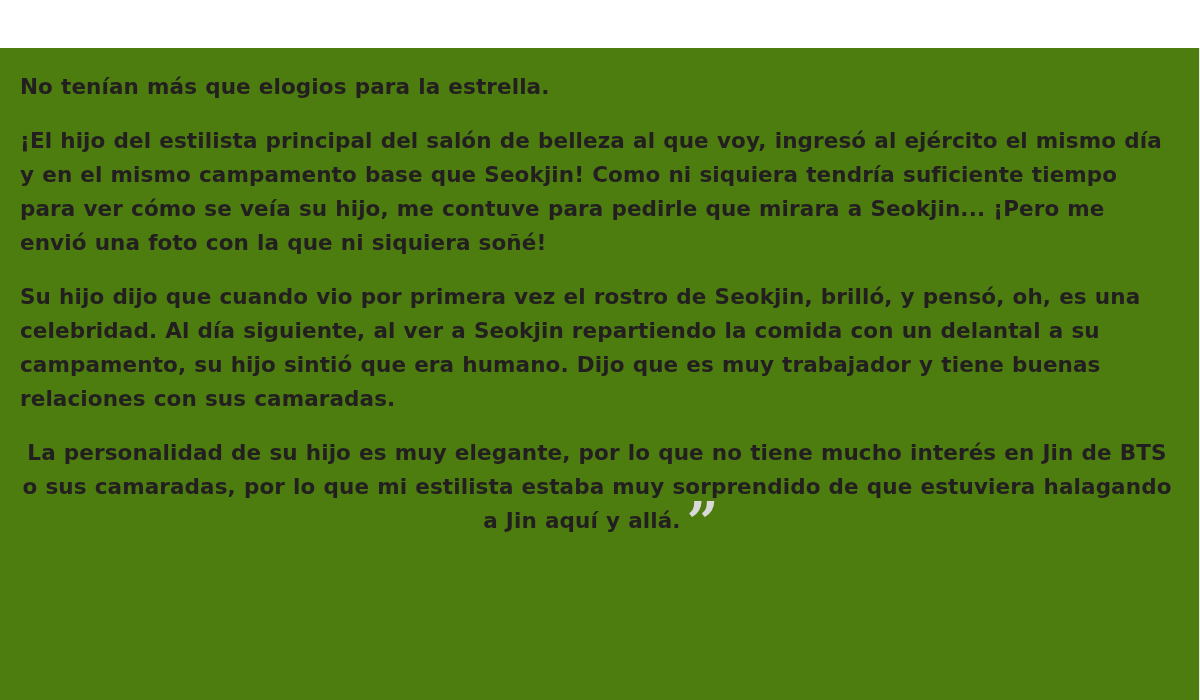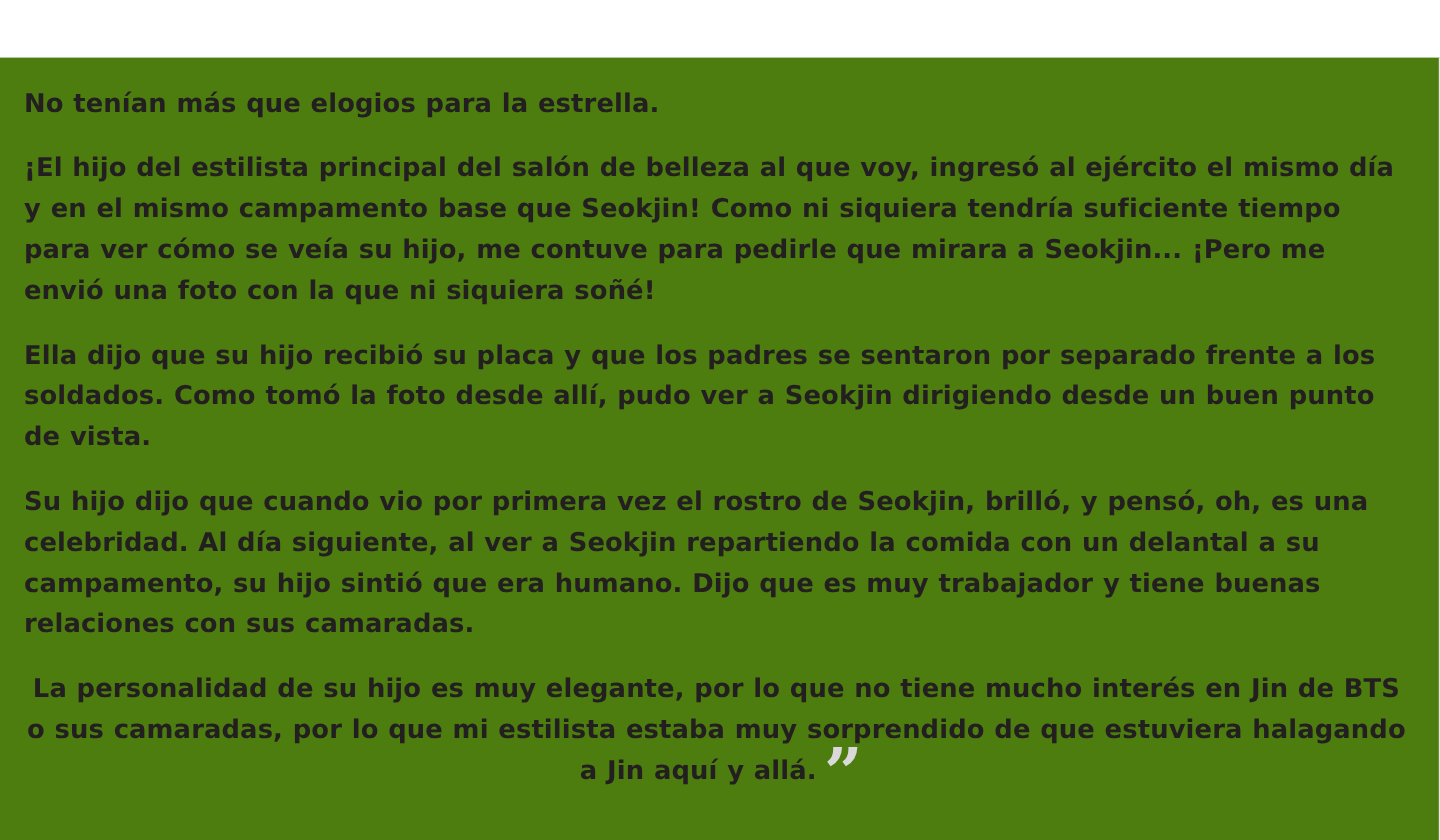--- a/index.html
+++ b/index.html
@@ -59,18 +59,17 @@
     background: #e9e9e9;
   }
 </style>
 </head>
 <body>
 
 <div class="page">
   <div class="article">
     <p class="para">No tenían más que elogios para la estrella.</p>
     <p class="para">¡El hijo del estilista principal del salón de belleza al que voy, ingresó al ejército el mismo día y en el mismo campamento base que Seokjin! Como ni siquiera tendría suficiente tiempo para ver cómo se veía su hijo, me contuve para pedirle que mirara a Seokjin... ¡Pero me envió una foto con la que ni siquiera soñé!</p>
-    <p class="para">Ella dijo que su hijo recibió su placa y que los padres se sentaron por separado frente a los soldados. Como tomó la foto desde allí, pudo ver a Seokjin dirigiendo desde un buen punto de vista.</p>
     <p class="para">Su hijo dijo que cuando vio por primera vez el rostro de Seokjin, brilló, y pensó, oh, es una celebridad. Al día siguiente, al ver a Seokjin repartiendo la comida con un delantal a su campamento, su hijo sintió que era humano. Dijo que es muy trabajador y tiene buenas relaciones con sus camaradas.</p>
     <p class="para"><span>La personalidad de su hijo es muy elegante, por lo que no tiene mucho interés en Jin de BTS o sus camaradas, por lo que mi estilista estaba muy sorprendido de que estuviera halagando a Jin aquí y allá.</span><span class="closing-quote">”</span></p>
   </div>
   <div class="right-rule"></div>
 </div>
 
 </body></html>

